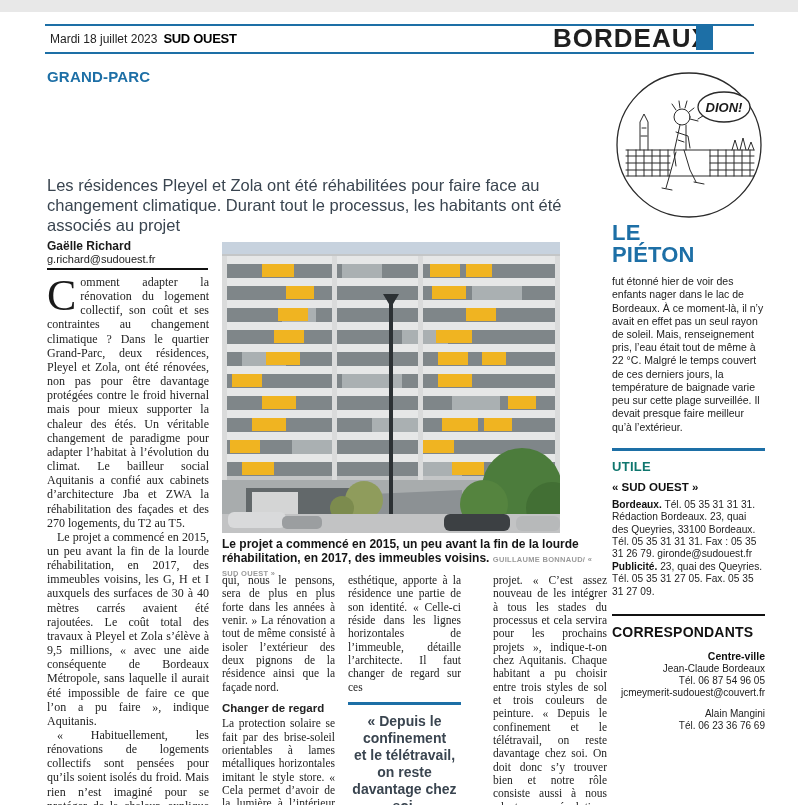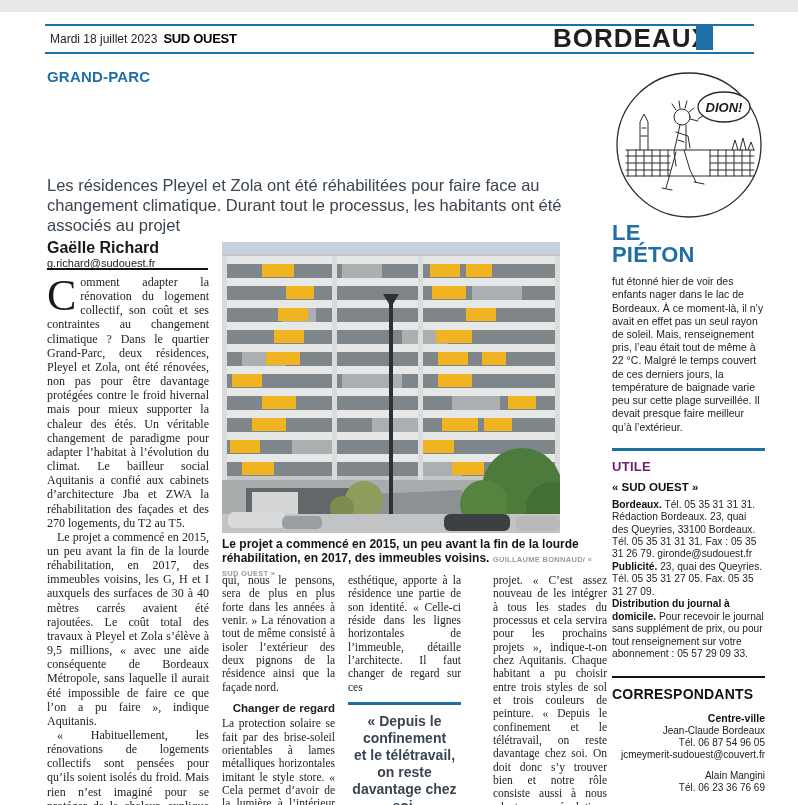--- a/index.html
+++ b/index.html
@@ -23,41 +23,41 @@
   .kicker { position:absolute; left:47px; top:56px; font-size:15px; font-weight:800; color:#1d6fa6; letter-spacing:0.2px; }
   .headline {
     position:absolute; left:45px; top:74px; width:565px;
     font-size:39px; line-height:1.12; font-weight:800; letter-spacing:-1.2px; color:#161616;
   }
   .standfirst {
     position:absolute; left:47px; top:163px; width:560px;
     font-size:16.5px; line-height:1.22; color:#3a4550;
   }
   .byline { position:absolute; left:47px; top:227px; width:163px; }
-  .byline .author { font-size:16px; font-weight:800; }
+  .byline .author { font-size:12px; font-weight:800; }
   .byline .email { font-size:11px; color:#222; }
   .byline-rule { position:absolute; left:47px; top:256px; width:161px; height:2px; background:#111; }
 
   
   .bodycol {
     position:absolute; text-align:justify;
     font-family:"Liberation Serif", serif; color:#222;
     hyphens:auto; -webkit-hyphens:auto;
   }
   .bodycol p { margin:0; }
   .bodycol p + p { text-indent:10px; }
   .col1 { left:47px; top:263px; width:162px; height:542px; overflow:hidden; font-size:12px; line-height:1.18; }
   .col2 { left:222px; top:562px; width:113px; height:243px; overflow:hidden; font-size:11.5px; line-height:1.16; }
   .col3 { left:348px; top:562px; width:113px; height:243px; overflow:hidden; font-size:11.5px; line-height:1.16; }
   .col4 { left:493px; top:562px; width:114px; height:243px; overflow:hidden; font-size:11.5px; line-height:1.16; }
   .dropcap {
     float:left; font-size:44px; line-height:0.82; padding:3px 4px 0 0;
     font-family:"Liberation Serif", serif; color:#1a1a1a;
   }
-  .crosshead { font-family:"Liberation Sans", sans-serif; font-weight:800; font-size:11.5px; margin:8px 0 2px; text-align:right; }
+  .crosshead { font-family:"Liberation Sans", sans-serif; font-weight:800; font-size:11.5px; margin:8px 0 2px; text-align:left; }
 
   
   .pull-quote { margin-top:8px; border-top:3px solid #1d6fa6; padding-top:8px; margin-bottom:8px; }
   .pull-quote .q {
     font-family:"Liberation Sans", sans-serif; font-size:14px; font-weight:600;
     color:#3a4550; text-align:center; line-height:1.22;
   }
 
   
   .photo { position:absolute; left:222px; top:230px; width:338px; height:291px; overflow:hidden; background:#b9bcbd; }
@@ -66,21 +66,21 @@
 
   
   .sidebar { position:absolute; left:612px; top:58px; width:153px; }
   .cartoon-wrap { width:150px; height:150px; margin:0 auto 2px; }
   .pieton-title {
     font-size:22px; line-height:0.98; font-weight:800; color:#1d6fa6; letter-spacing:0.2px; margin:2px 0 10px;
   }
   .pieton-text { font-size:10.5px; line-height:1.26; color:#222; }
   .side-rule-blue { height:3px; background:#1d6fa6; margin:14px 0 8px; }
   .side-rule-black { height:2px; background:#111; margin:16px 0 8px; }
-  .utile-title { font-size:13px; font-weight:800; color:#701a75; letter-spacing:0.3px; }
+  .utile-title { font-size:13px; font-weight:800; color:#0f766e; letter-spacing:0.3px; }
   .utile-subtitle { font-size:11.5px; font-weight:800; color:#111; margin:7px 0 6px; }
   .utile-entry { font-size:10.2px; line-height:1.22; color:#222; }
   .utile-entry b { font-weight:800; color:#111; }
   .corr-title { font-size:14px; font-weight:800; color:#111; letter-spacing:0.2px; margin-bottom:10px; }
   .corr-item { margin-bottom:9px; font-size:10px; line-height:1.2; color:#222;text-align:right; }
   .corr-item .area { font-weight:800; font-size:10.5px; color:#111; }
 </style>
 </head>
 <body>
 
@@ -271,21 +271,20 @@
 
     <div class="pieton-title pre">LE
 PIÉTON</div>
     <div class="pieton-text">fut étonné hier de voir des enfants nager dans le lac de Bordeaux. À ce moment-là, il n’y avait en effet pas un seul rayon de soleil. Mais, renseignement pris, l’eau était tout de même à 22 °C. Malgré le temps couvert de ces derniers jours, la température de baignade varie peu sur cette plage surveillée. Il devait presque faire meilleur qu’à l’extérieur.</div>
 
     <div class="side-rule-blue"></div>
     <div class="utile-title">UTILE</div>
     <div class="utile-subtitle">« SUD OUEST »</div>
     <div class="utile-entry"><b>Bordeaux.</b> <span>Tél. 05 35 31 31 31. Rédaction Bordeaux. 23, quai des Queyries, 33100 Bordeaux. Tél. 05 35 31 31 31. Fax : 05 35 31 26 79. gironde@sudouest.fr</span></div>
     <div class="utile-entry"><b>Publicité.</b> <span>23, quai des Queyries. Tél. 05 35 31 27 05. Fax. 05 35 31 27 09.</span></div>
-    <div class="utile-entry"><b>Distribution du journal à domicile.</b> <span>Pour recevoir le journal sans supplément de prix, ou pour tout renseignement sur votre abonnement : 05 57 29 09 33.</span></div>
 
     <div class="side-rule-black"></div>
     <div class="corr-title">CORRESPONDANTS</div>
 
     <div class="corr-item">
       <div class="area pre">Centre-ville</div>
       <div>Jean-Claude Bordeaux</div>
       <div>Tél. 06 87 54 96 05</div>
       <div>jcmeymerit-sudouest@couvert.fr</div>
     </div>

